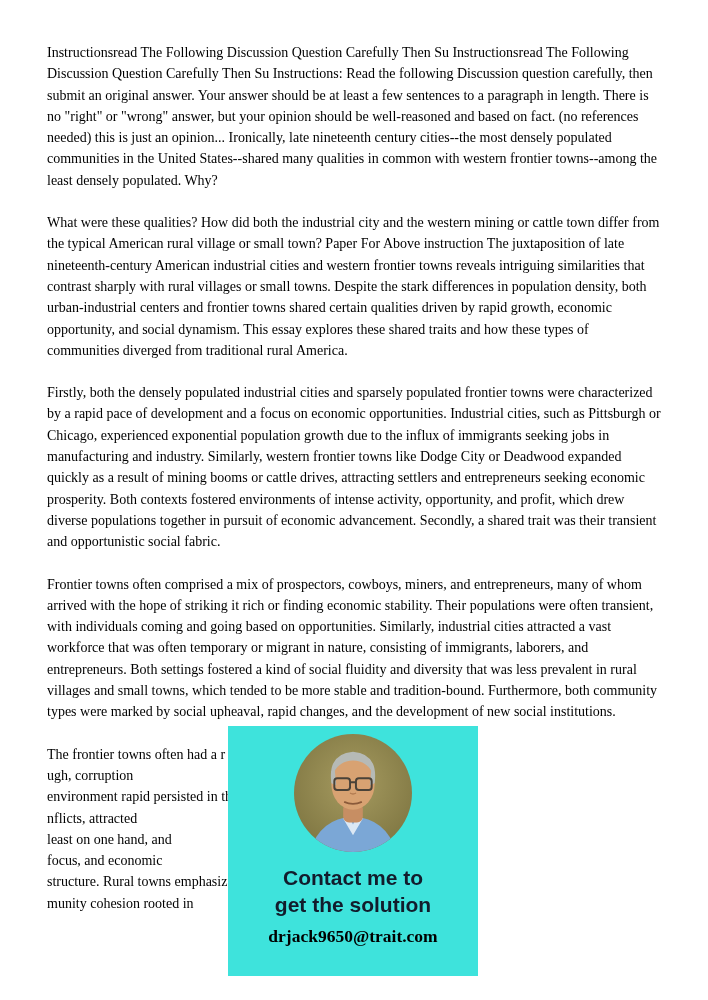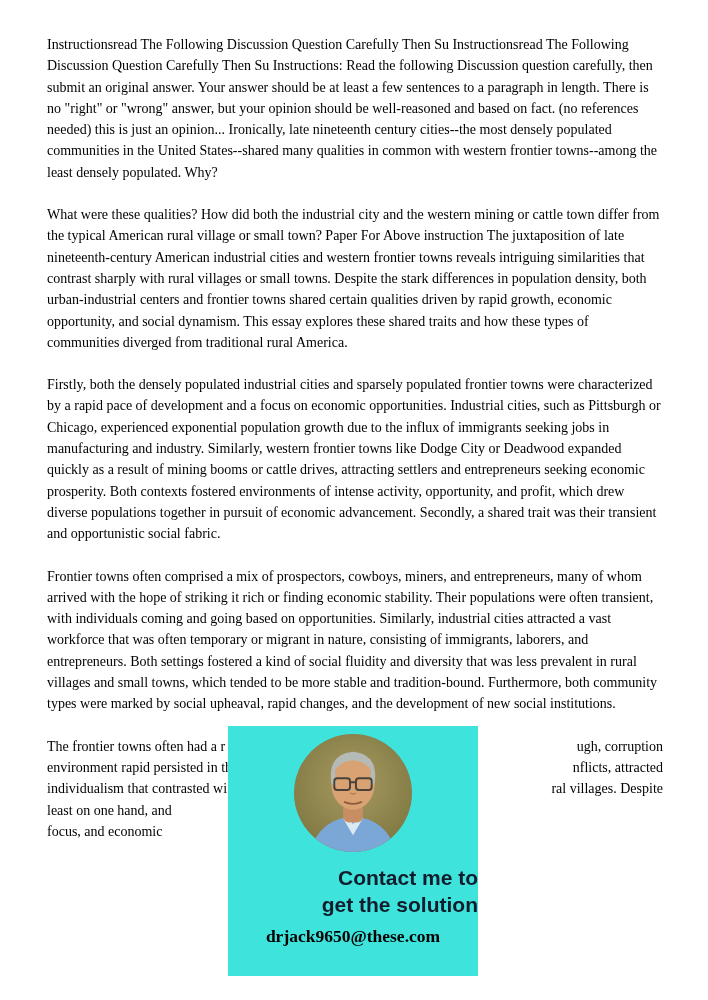--- a/index.html
+++ b/index.html
@@ -13,27 +13,28 @@
   }
   .doc {
     position: absolute;
     left: 47px;
     top: 30px;
     width: 616px;
     font-size: 14px;
     line-height: 21.3px;
     text-align: left;
   }
-  .doc p { margin: 4px 0 21px 0; }
+  .doc p { margin: 12px 0 21px 0; }
   .p5 { margin-top: 0; }
   .frag-line {
     display: flex;
-    justify-content: space-between;
+    justify-content: center;
     line-height: 21.3px;
     white-space: nowrap;
+    flex-direction: column;
   }
   .contact-card {
     position: absolute;
     left: 228px;
     top: 726px;
     width: 250px;
     height: 250px;
     text-align: center;
   }
   .avatar {
@@ -43,21 +44,20 @@
     margin: 8px auto 0 auto;
     overflow: hidden;
   }
   .avatar svg { display: block; width: 118px; height: 118px; }
   .contact-text {
     margin-top: 12px;
     font-family: "Liberation Sans", sans-serif;
     font-weight: bold;
     font-size: 21px;
     line-height: 27px;
-    text-align: right;
   }
   .email-line {
     margin-top: 8px;
     font-family: "Liberation Serif", serif;
     font-weight: bold;
     font-size: 17.5px;
     color: #000000;
   }
 </style>
 </head>
@@ -71,28 +71,28 @@
   <div class="p5">
     <div class="frag-line">
       <span>The frontier towns often had a r</span>
       <span>ugh, corruption</span>
     </div>
     <div class="frag-line">
       <span>environment rapid persisted in th</span>
       <span>nflicts, attracted</span>
     </div>
     <div class="frag-line">
-      <span>individualism that contrasted wi</span>
-      <span>ral villages. Despite</span>
-    </div>
-    <div class="frag-line">
       <span>least on one hand, and</span>
     </div>
     <div class="frag-line">
       <span>focus, and economic</span>
+    </div>
+    <div class="frag-line">
+      <span>structure. Rural towns emphasiz</span>
+      <span>munity cohesion rooted in</span>
     </div>
   </div>
 </div>
 
 <div class="contact-card" id="contact-card" style="background: rgb(62, 227, 220);">
   <div class="avatar">
     <svg viewBox="0 0 120 120">
       <defs>
         <radialGradient id="bgGrad" cx="50%" cy="42%" r="80%">
           <stop offset="0%" stop-color="#a69b60"></stop>
@@ -112,14 +112,14 @@
       <rect x="63" y="45" width="16" height="12" rx="3" fill="none" stroke="#4a4238" stroke-width="2"></rect>
       <line x1="57" y1="49" x2="63" y2="49" stroke="#4a4238" stroke-width="2"></line>
       <path d="M57 60 Q60 62 63 60" stroke="#b07a50" stroke-width="1.5" fill="none"></path>
       <path d="M51 69 Q60 73 69 69" stroke="#8a5a3a" stroke-width="1.8" fill="none"></path>
     </svg>
   </div>
   <div class="contact-text" style="color: rgb(18, 28, 44);">
     <div>Contact me to</div>
     <div>get the solution</div>
   </div>
-  <div class="email-line">drjack9650@these.com</div>
+  <div class="email-line">drjack9650@trait.com</div>
 </div>
 
 </body></html>

